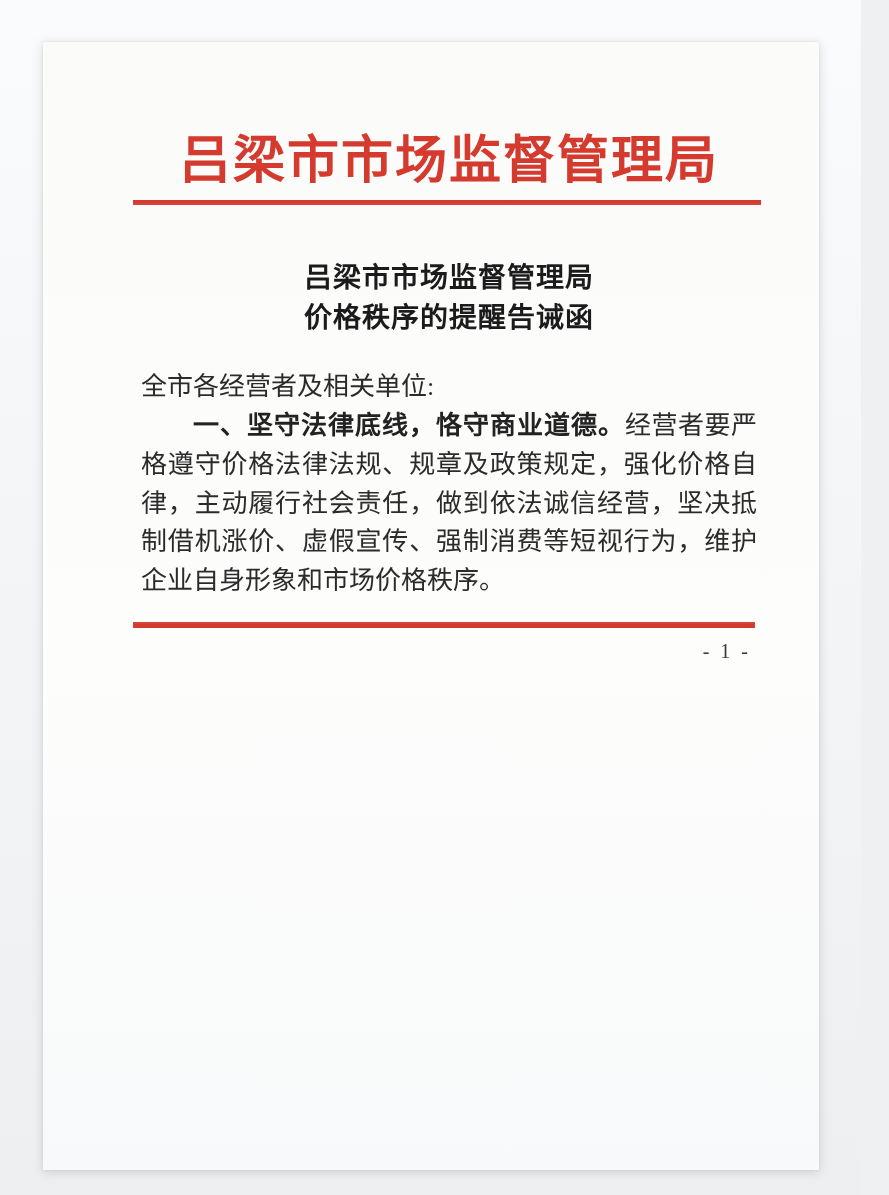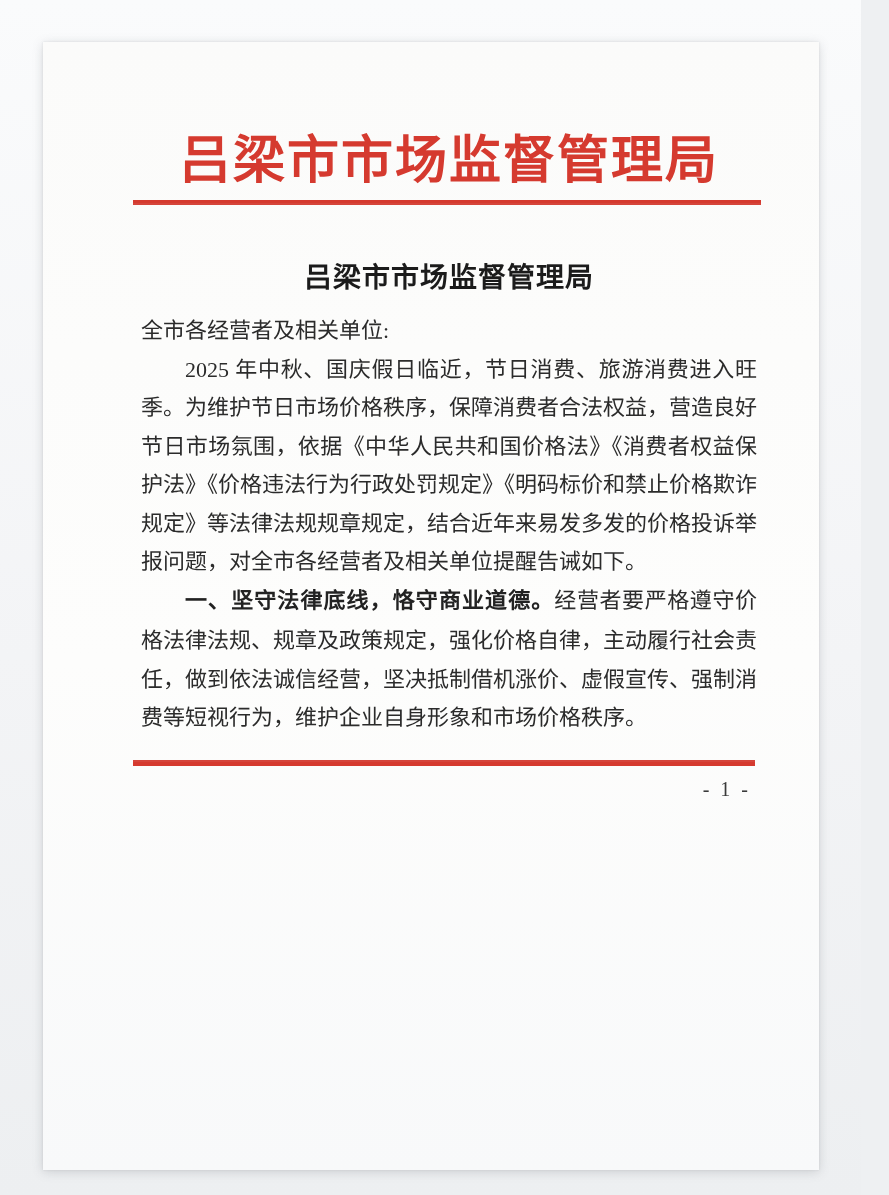--- a/index.html
+++ b/index.html
@@ -62,22 +62,22 @@
     text-align: center;
     font-weight: 700;
     font-size: 28px;
     line-height: 40px;
     color: #1b1b1b;
     letter-spacing: 1px;
   }
 
   
   .body-text {
-    margin-top: 14px;
-    font-size: 22px;
+    margin-top: 30px;
+    font-size: 26px;
     line-height: 38.5px;
     color: #2b2b2b;
     text-align: justify;
   }
 
   .salutation { text-indent: 0; }
 
   .para { text-indent: 2em; }
 
   .seg-b {
@@ -113,26 +113,26 @@
 <div class="stage">
   <div class="page">
     <div class="content">
 
       <div class="letterhead-title">吕梁市市场监督管理局</div>
 
       <div class="head-rule"></div>
 
       <div class="doc-title">
         <div>吕梁市市场监督管理局</div>
+        <div>价格秩序的提醒告诫函</div>
       </div>
 
       <div class="body-text">
         <div class="salutation">全市各经营者及相关单位:</div>
 
-        <p class="para"><span>2025 年中秋、国庆假日临近，节日消费、旅游消费进入旺季。为维护节日市场价格秩序，保障消费者合法权益，营造良好节日市场氛围，依据《中华人民共和国价格法》《消费者权益保护法》《价格违法行为行政处罚规定》《明码标价和禁止价格欺诈规定》等法律法规规章规定，结合近年来易发多发的价格投诉举报问题，对全市各经营者及相关单位提醒告诫如下。</span></p>
 
         <p class="para"><span class="seg-b">一、坚守法律底线，恪守商业道德。</span><span>经营者要严格遵守价格法律法规、规章及政策规定，强化价格自律，主动履行社会责任，做到依法诚信经营，坚决抵制借机涨价、虚假宣传、强制消费等短视行为，维护企业自身形象和市场价格秩序。</span></p>
 
       </div>
 
       <div class="footer-rule"></div>
 
       <div class="page-number">- 1 -</div>
 
     </div>

